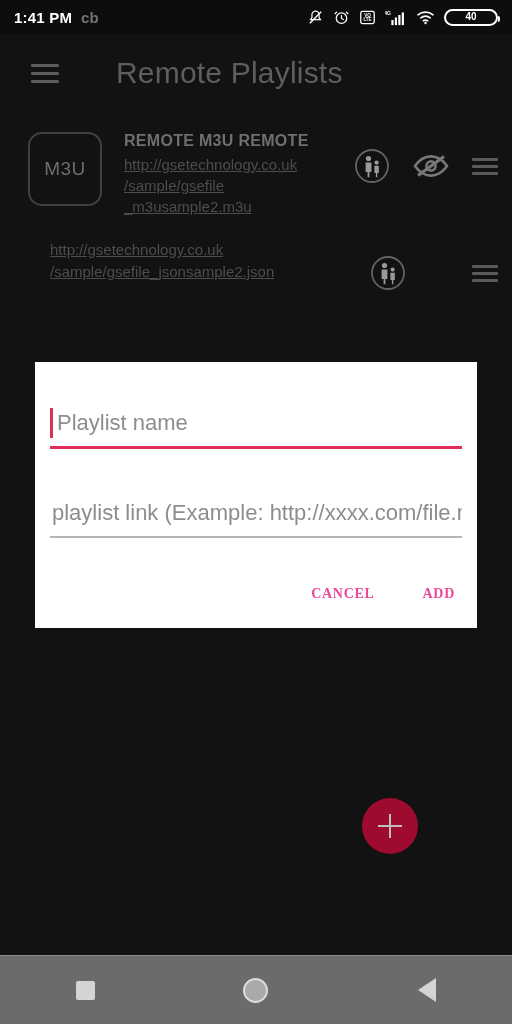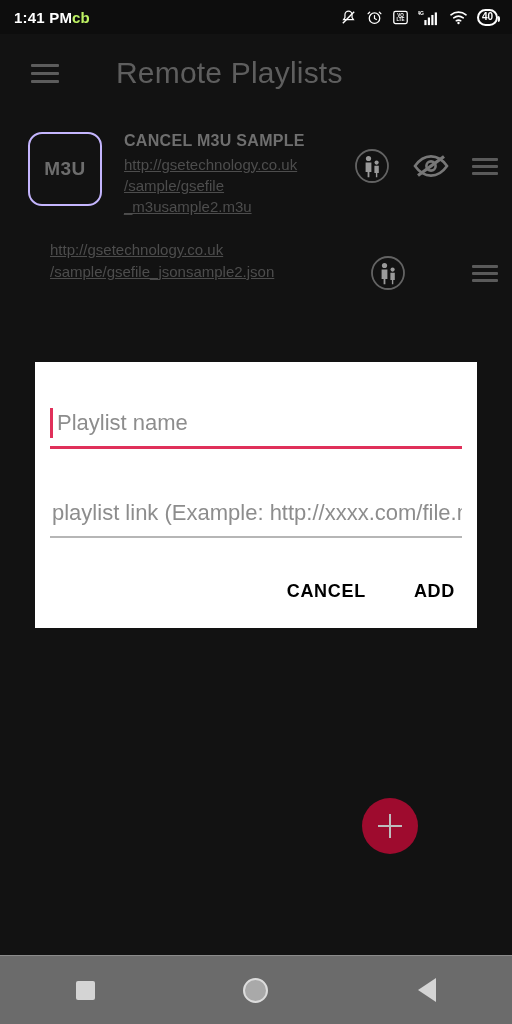--- a/index.html
+++ b/index.html
@@ -26,41 +26,42 @@
     background: #0d0d0d;
     display: flex;
     align-items: center;
     justify-content: space-between;
     padding: 0 14px;
     box-sizing: border-box;
   }
   .status-left {
     display: flex;
     align-items: center;
+    gap: 9px;
   }
   .status-time {
     color: #ffffff;
     font-size: 15px;
     font-weight: bold;
     letter-spacing: .2px;
   }
   .status-carrier {
-    color: #bef264;
+    color: #737373;
     font-size: 15px;
     font-weight: bold;
   }
   .status-right {
     display: flex;
     align-items: center;
     gap: 9px;
   }
   .sicon { display: block; }
   .batt {
     position: relative;
-    width: 21px; height: 17px;
+    width: 54px; height: 17px;
     border: 2px solid #ffffff;
     border-radius: 9px;
     display: flex;
     align-items: center;
     justify-content: center;
     box-sizing: border-box;
   }
   .batt::after {
     content: "";
     position: absolute;
@@ -115,28 +116,28 @@
   .row {
     display: flex;
     align-items: flex-start;
     padding: 8px 14px 8px 28px;
     box-sizing: border-box;
     min-height: 96px;
   }
   .badge {
     flex: 0 0 auto;
     width: 70px; height: 70px;
-    border: 2px solid #c4b5fd;
+    border: 2px solid #404040;
     border-radius: 14px;
     display: flex;
     align-items: center;
     justify-content: center;
     color: #6d6d6d;
     font-size: 19px;
-    font-weight: bold;
+    font-weight: normal;
     letter-spacing: .5px;
     margin-top: 6px;
   }
   .row-text {
     flex: 1 1 auto;
     min-width: 0;
     margin-left: 22px;
     padding-top: 4px;
   }
   .row-title {
@@ -238,28 +239,28 @@
   .underline.focused { background: #e0305a; height: 3px; }
   .underline.normal  { background: #b6b6b6; }
   #dialog-actions {
     position: absolute;
     right: 20px; bottom: 22px;
     display: flex;
     align-items: center;
     gap: 44px;
   }
   .dlg-btn {
-    color: #000000;
-    font-size: 18px;
+    color: #ec4899;
+    font-size: 14px;
     font-weight: bold;
     letter-spacing: .7px;
     background: none;
     border: none;
     padding: 4px 2px;
-    font-family: Liberation Sans, sans-serif;
+    font-family: Liberation Serif, serif;
     cursor: pointer;
   }
 
   
   #nav-bar {
     position: absolute;
     left: 0; bottom: 0;
     width: 512px; height: 69px;
     background: #6b6b6b;
     border-top: 1px solid #8b8b8b;
@@ -344,21 +345,21 @@
       <i></i>
     </div>
     <div id="app-title">Remote Playlists</div>
   </div>
 
   <div id="list">
 
     <div class="row">
       <div class="badge">M3U</div>
       <div class="row-text">
-        <div class="row-title">CANCEL M3U SAMPLE</div>
+        <div class="row-title">REMOTE M3U REMOTE</div>
         <div class="row-url">http://gsetechnology.co.uk
 /sample/gsefile
 _m3usample2.m3u</div>
       </div>
       <div class="row-actions">
         <svg class="ic" width="36" height="36" viewBox="0 0 36 36">
           <circle cx="18" cy="18" r="16" fill="none" stroke="#636363" stroke-width="1.8"></circle>
           <circle cx="14.5" cy="10.5" r="2.6" fill="#9a9a9a"></circle>
           <path d="M11.6 14.6h5.8v9.4h-2v5.2h-1.8v-5.2h-2z" fill="#9a9a9a"></path>
           <circle cx="22.6" cy="14.6" r="2.1" fill="#9a9a9a"></circle>

